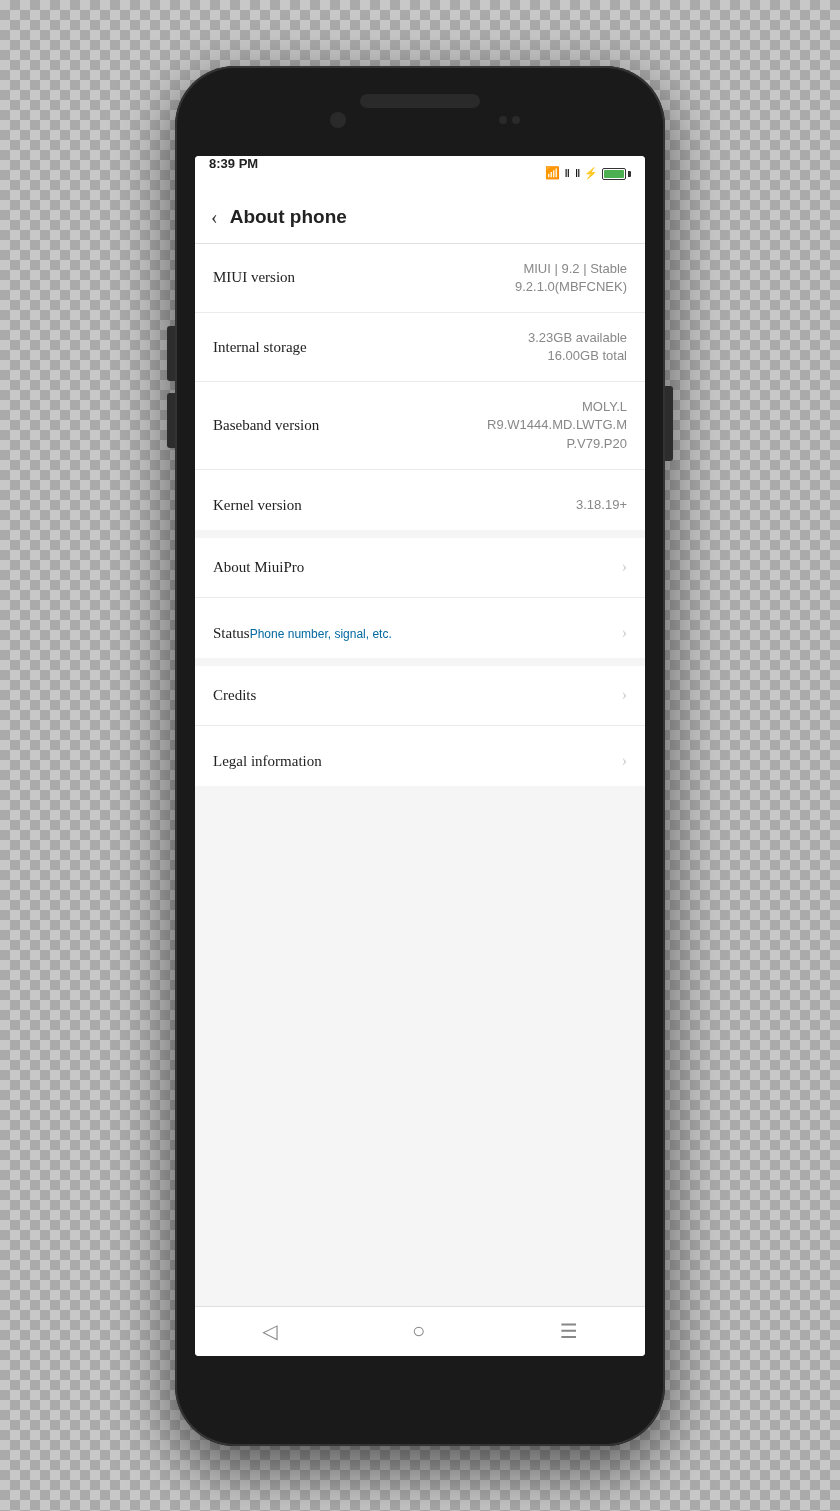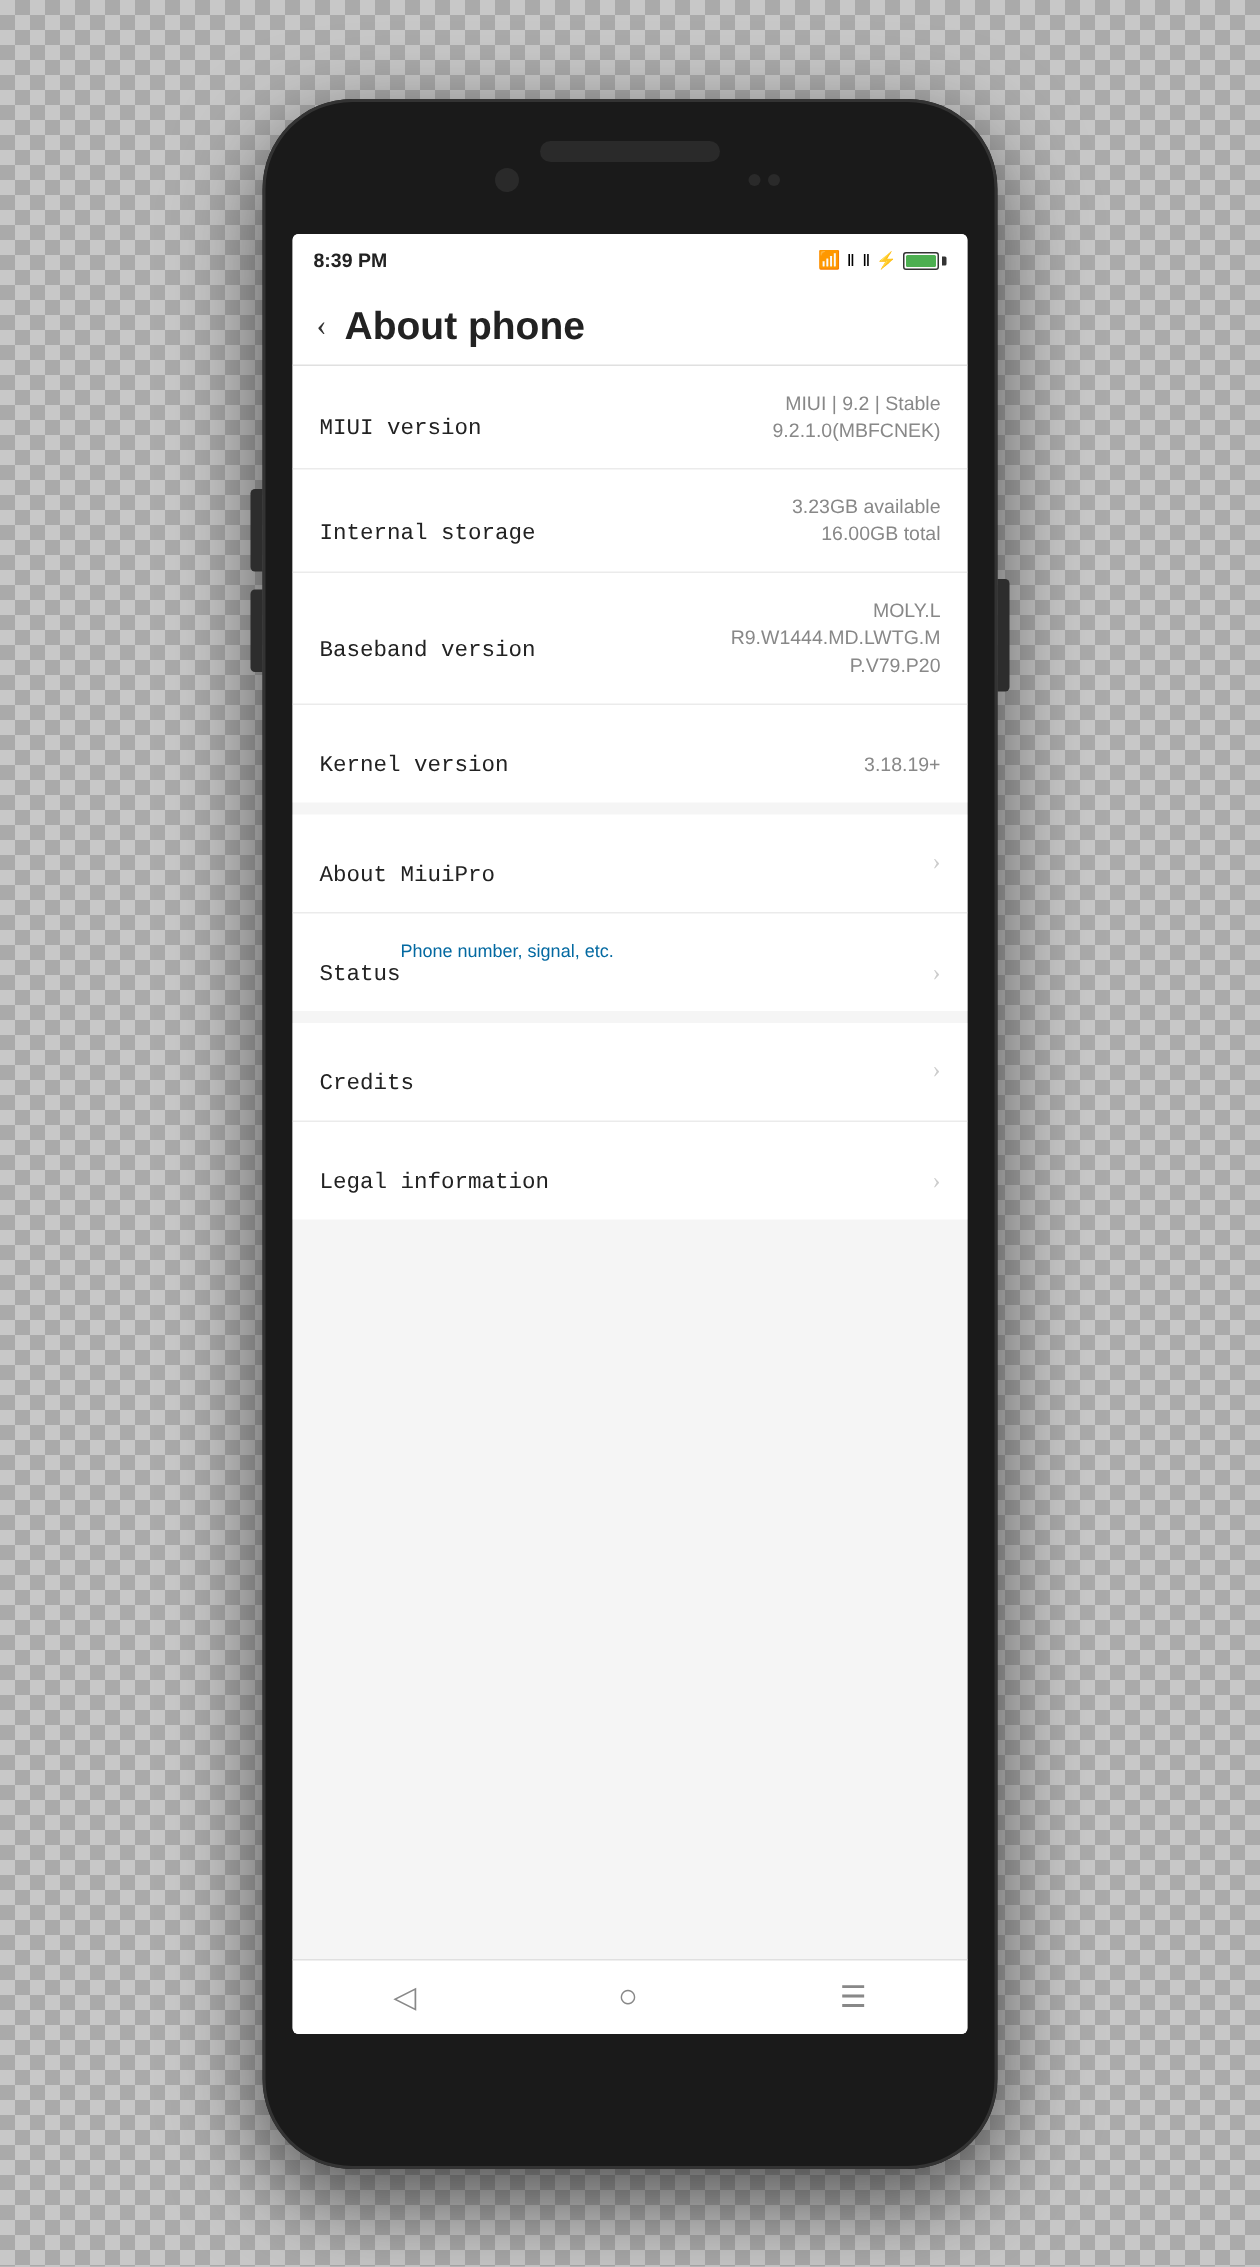--- a/index.html
+++ b/index.html
@@ -117,21 +117,20 @@
       height: 75px;
       background: #2d2d2d;
       border-radius: 0 3px 3px 0;
     }
 
     
     .status-bar {
       background: #fff;
       height: 36px;
       display: flex;
-      align-items: center;
       justify-content: space-between;
       padding: 0 14px;
       flex-shrink: 0;
     }
 
     .status-time {
       font-family: Arial, sans-serif;
       font-size: 13px;
       font-weight: 600;
       color: #222;
@@ -187,21 +186,21 @@
 
     .back-arrow {
       font-size: 20px;
       color: #333;
       margin-right: 12px;
       cursor: pointer;
     }
 
     .header-title {
       font-family: Arial, sans-serif;
-      font-size: 26px;
+      font-size: 19px;
       font-weight: 700;
       color: #222;
     }
 
     
     .content {
       flex: 1;
       background: #f5f5f5;
       overflow-y: auto;
     }
@@ -219,25 +218,24 @@
       border-bottom: 1px solid #ebebeb;
       min-height: 60px;
     }
 
     .info-row:last-child {
       border-bottom: none;
       align-items: flex-end;
     }
 
     .row-label {
-      font-family: Liberation Mono, monospace;
+      font-family: Liberation Serif, serif;
       font-size: 15px;
       color: #222;
       flex-shrink: 0;
-      margin-top: 16px;
     }
 
     .row-value {
       font-family: Liberation Sans, sans-serif;
       font-size: 13px;
       color: #888;
       text-align: right;
       max-width: 55%;
       line-height: 1.4;
     }

